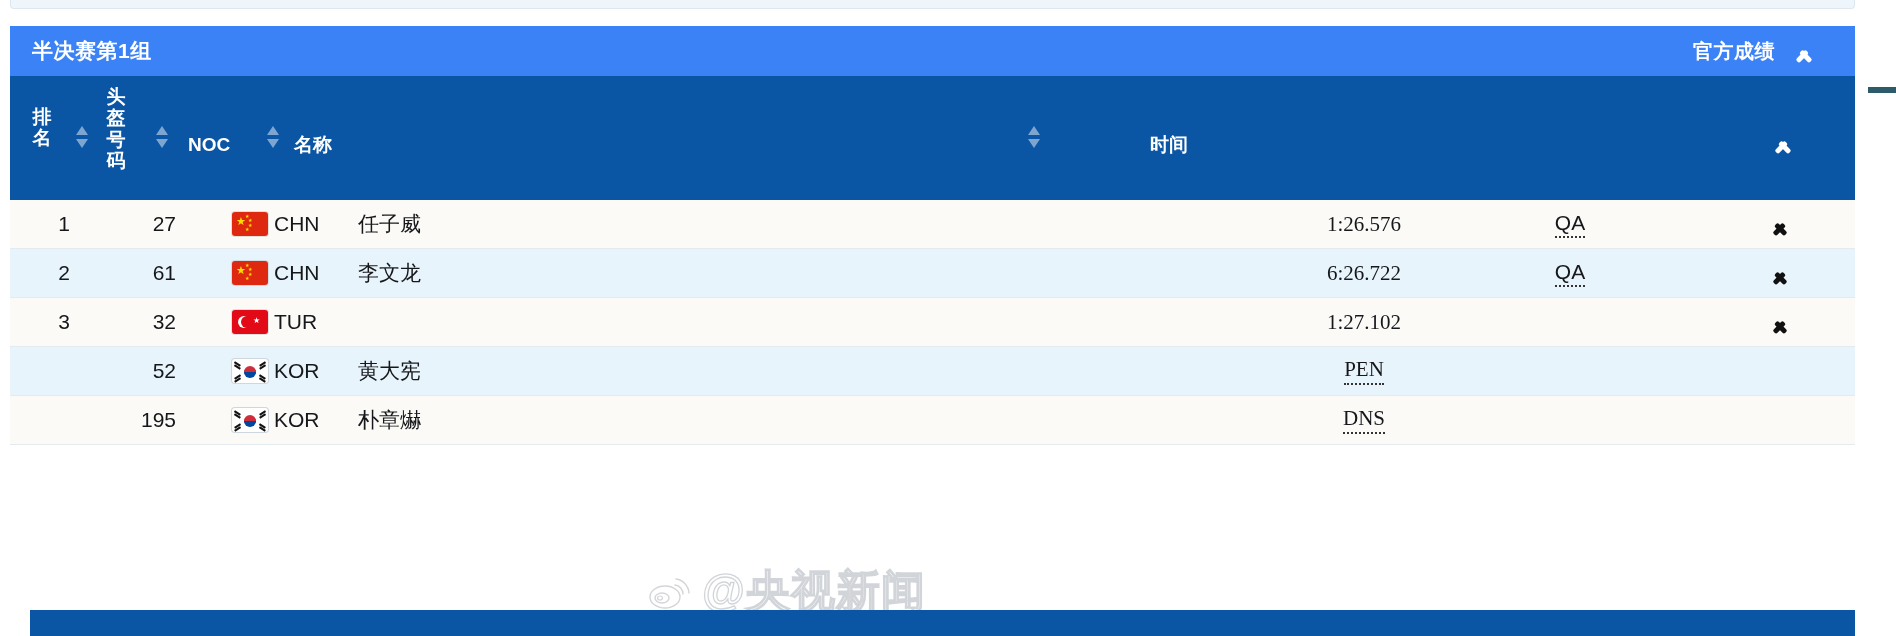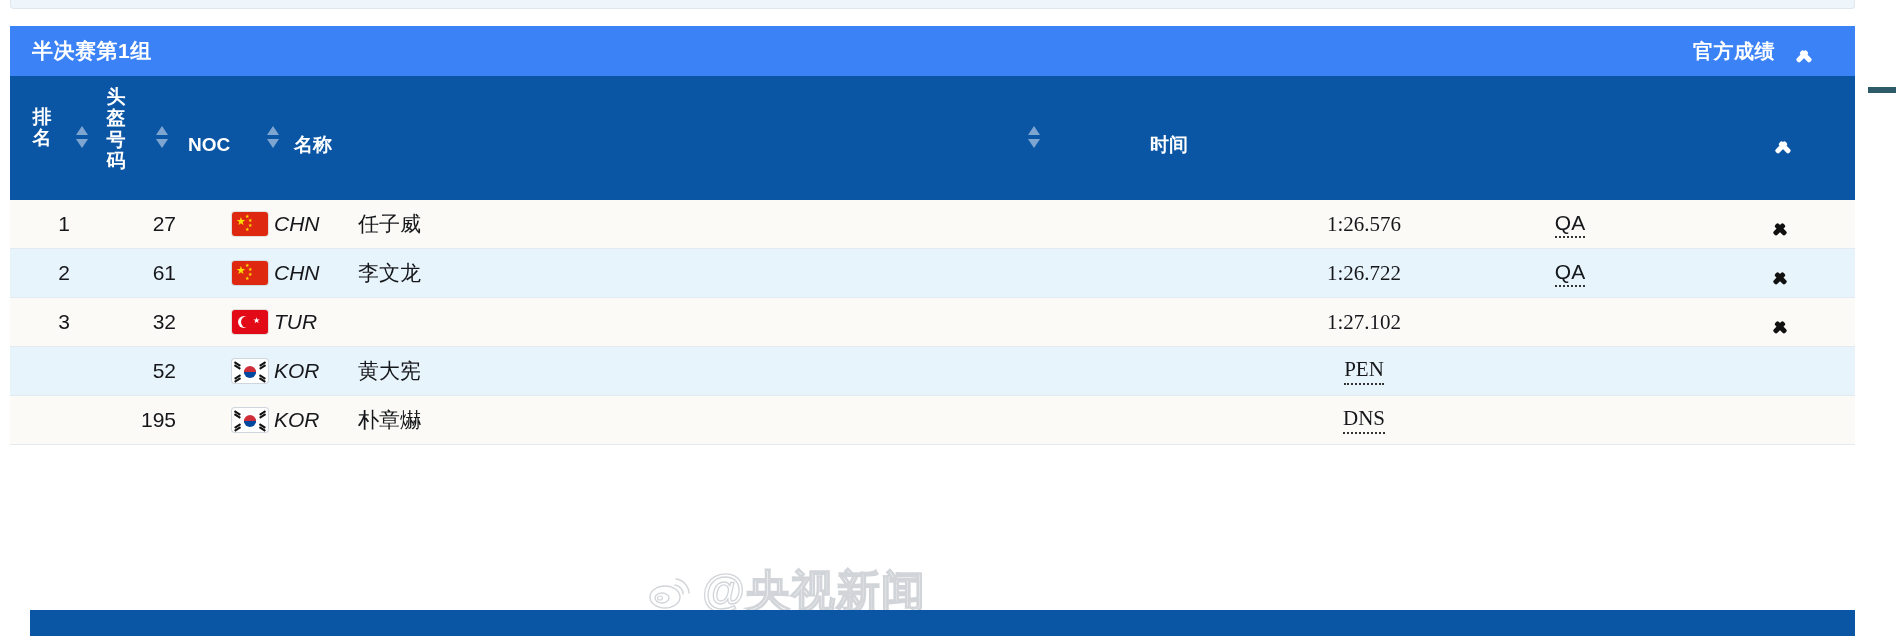--- a/index.html
+++ b/index.html
@@ -135,21 +135,21 @@
     font-size: 21px;
     color: #15171a;
   }
   .row.odd  { background: #fbfaf7; }
   .row.even { background: #e8f4fc; }
 
   .cell { position: absolute; top: 0; height: 48px; display: flex; align-items: center; }
   .c-rank   { left: 0px;    width: 60px;  justify-content: flex-end; }
   .c-helmet { left: 70px;   width: 96px;  justify-content: flex-end; }
   .c-flag   { left: 218px;  width: 44px;  justify-content: center; }
-  .c-noc    { left: 264px;  width: 60px;  justify-content: flex-start; font-weight: 500; font-style: italic; }
+  .c-noc    { left: 264px;  width: 60px;  justify-content: flex-start; font-weight: 500; }
   .c-name   { left: 348px;  justify-content: flex-start; }
   .c-time   { left: 1224px; width: 260px; justify-content: center; font-family: Liberation Serif, serif; }
   .c-qual   { left: 1470px; width: 180px; justify-content: center; }
   .c-chev   { left: 1690px; width: 160px; justify-content: center; }
 
   .dotted {
     border-bottom: 2px dotted #333;
     padding-bottom: 1px;
     cursor: help;
   }
@@ -364,21 +364,21 @@
             <span class="s s4">★</span>
           </span>
         </div>
         <div class="cell c-noc">
           <span>CHN</span>
         </div>
         <div class="cell c-name">
           <span>李文龙</span>
         </div>
         <div class="cell c-time">
-          <span>1:26.722</span>
+          <span>6:26.722</span>
         </div>
         <div class="cell c-qual">
           <span class="dotted">QA</span>
         </div>
         <div class="cell c-chev">
           <span class="chev dark small"></span>
         </div>
       </div>
       <div class="row odd">
         <div class="cell c-rank">

